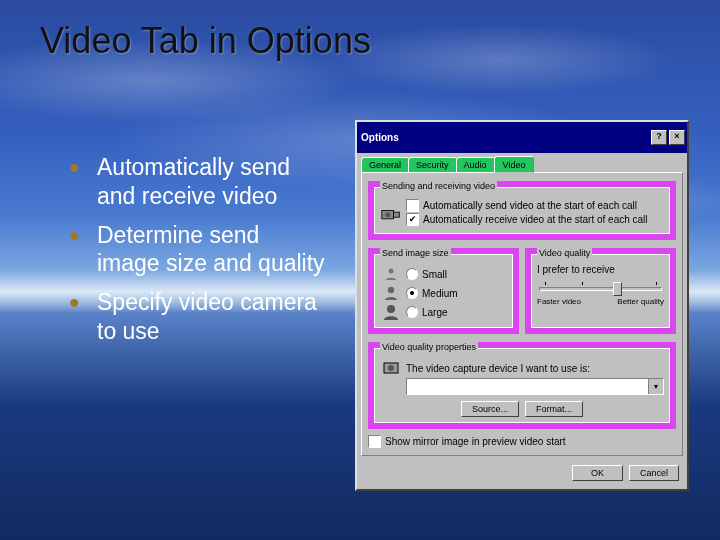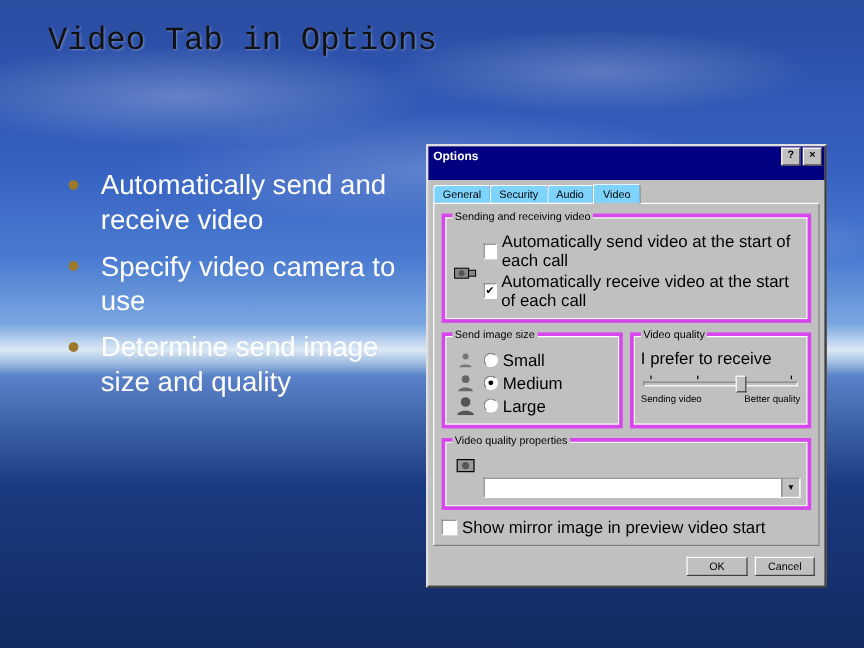--- a/index.html
+++ b/index.html
@@ -31,35 +31,35 @@
     background:
       radial-gradient(ellipse 300px 60px at 150px 80px, rgba(255,255,255,0.25), transparent 70%),
       radial-gradient(ellipse 250px 50px at 500px 60px, rgba(255,255,255,0.22), transparent 70%),
       radial-gradient(ellipse 350px 70px at 360px 140px, rgba(255,255,255,0.2), transparent 70%),
       radial-gradient(ellipse 200px 40px at 600px 200px, rgba(255,255,255,0.18), transparent 70%);
   }
   .title {
     position: absolute;
     top: 20px;
     left: 40px;
-    font-size: 27px;
+    font-size: 36px;
     color: #111;
-    font-family: Liberation Mono, monospace;
+    font-family: Liberation Sans, sans-serif;
     text-shadow: 1px 1px 2px rgba(255,255,255,0.3);
   }
   .bullets {
     position: absolute;
     top: 140px;
     left: 50px;
     width: 290px;
     color: #fff;
     font-size: 23px;
     line-height: 1.25;
   }
-  .bullets ul { list-style: none; padding: 0; margin: 0; }
+  .bullets ul { list-style: none; padding: 0; margin: 13px; }
   .bullets li { position: relative; padding-left: 34px; margin-bottom: 10px; }
   .bullets li::before {
     content: "•";
     position: absolute;
     left: 6px;
     top: 0;
     color: #9d7a2a;
     font-size: 30px;
     line-height: 1;
   }
@@ -73,24 +73,24 @@
     background: #c0c0c0;
     border: 2px solid;
     border-color: #dfdfdf #404040 #404040 #dfdfdf;
     font-family: Tahoma, "MS Sans Serif", sans-serif;
     font-size: 9px;
     color: #000;
   }
   .titlebar {
     background: #000080;
     color: #fff;
-    height: 16px;
+    height: 31px;
     display: flex;
     align-items: center;
-    padding: 0 2px 12px 4px;
+    padding: 0 2px 0 4px;
     font-size: 10px;
     font-weight: bold;
   }
   .titlebar .spacer { flex: 1; }
   .tbtn {
     width: 14px; height: 13px;
     background: #c0c0c0;
     border: 1px solid;
     border-color: #fff #404040 #404040 #fff;
     margin-left: 2px;
@@ -102,21 +102,21 @@
     color: #000;
   }
   .tabs {
     display: flex;
     padding: 4px 4px 0 4px;
     gap: 0;
     position: relative;
   }
   .tab {
     padding: 2px 7px;
-    background: #7dd3fc;
+    background: #22c55e;
     border: 1px solid;
     border-color: #fff #808080 transparent #fff;
     border-radius: 3px 3px 0 0;
     font-size: 9px;
     margin-right: -1px;
     position: relative;
   }
   .tab.active {
     border-color: #fff #808080 #c0c0c0 #fff;
     z-index: 2;
@@ -127,21 +127,21 @@
     margin: 0 4px 4px 4px;
     border: 1px solid;
     border-color: #fff #808080 #808080 #fff;
     padding: 6px;
     position: relative;
     top: -1px;
     background: #c0c0c0;
     z-index: 1;
   }
   .groupbox {
-    border: 3px solid #d946ef;
+    border: 6px solid #d946ef;
     box-shadow: inset -1px -1px 0 #fff, inset 1px 1px 0 #fff;
     margin: 2px 0 6px 0;
     padding: 10px 6px 6px 6px;
     position: relative;
   }
   .groupbox > .legend {
     position: absolute;
     top: -6px; left: 6px;
     background: #c0c0c0;
     padding: 0 2px;
@@ -167,21 +167,21 @@
     background: #fff;
     border: 1px solid;
     border-color: #808080 #fff #fff #808080;
     display: inline-flex; align-items: center; justify-content: center;
   }
   .radio.sel::after {
     content: ""; width: 4px; height: 4px; border-radius: 50%; background: #000;
   }
   .twocol { display: flex; gap: 6px; }
   .twocol > .groupbox { flex: 1; }
-  .label9 { font-size: 14px; }
+  .label9 { font-size: 10px; }
   .slider {
     margin: 4px 2px 2px 2px;
     height: 16px;
     position: relative;
   }
   .slider .track {
     position: absolute; top: 8px; left: 0; right: 0; height: 2px;
     border: 1px solid;
     border-color: #808080 #fff #fff #808080;
   }
@@ -225,22 +225,22 @@
 <body>
 
 <div class="slide">
   <div class="clouds"></div>
 
   <div class="title">Video Tab in Options</div>
 
   <div class="bullets">
     <ul>
       <li>Automatically send and receive video</li>
+      <li>Determine send image size and quality</li>
       <li>Specify video camera to use</li>
-      <li>Determine send image size and quality</li>
     </ul>
   </div>
 
   <div class="dialog">
     <div class="titlebar">
       <span>Options</span>
       <span class="spacer"></span>
       <span class="tbtn">?</span>
       <span class="tbtn">×</span>
     </div>
@@ -317,41 +317,46 @@
           <div class="label9">I prefer to receive</div>
           <div class="slider">
             <div class="track"></div>
             <div class="tick" style="left:5%"></div>
             <div class="tick" style="left:35%"></div>
             <div class="tick" style="left:65%"></div>
             <div class="tick" style="left:95%"></div>
             <div class="thumb" style="left:60%"></div>
           </div>
           <div class="sliderlabels">
-            <span>Sending video</span>
+            <span>Faster video</span>
             <span>Better quality</span>
           </div>
         </div>
       </div>
 
       <div class="groupbox">
         <span class="legend">Video quality properties</span>
         <div class="row">
           <span class="icon16">
               <svg viewBox="0 0 20 16">
                 <rect x="3" y="3" width="14" height="10" fill="#999" stroke="#000"></rect>
                 <circle cx="10" cy="8" r="3" fill="#555"></circle>
               </svg>
             </span>
+          <span class="label9">The video capture device I want to use is:</span>
         </div>
         <div class="row" style="margin-left:26px">
           <div class="combo">
             <span></span>
             <span class="arrow">▼</span>
           </div>
+        </div>
+        <div class="btns-row">
+          <button class="btn">Source...</button>
+          <button class="btn">Format...</button>
         </div>
       </div>
 
       <div class="row" style="margin-top:4px">
         <span class="checkbox"></span>
         <span class="label9">Show mirror image in preview video start</span>
       </div>
 
     </div>
 

